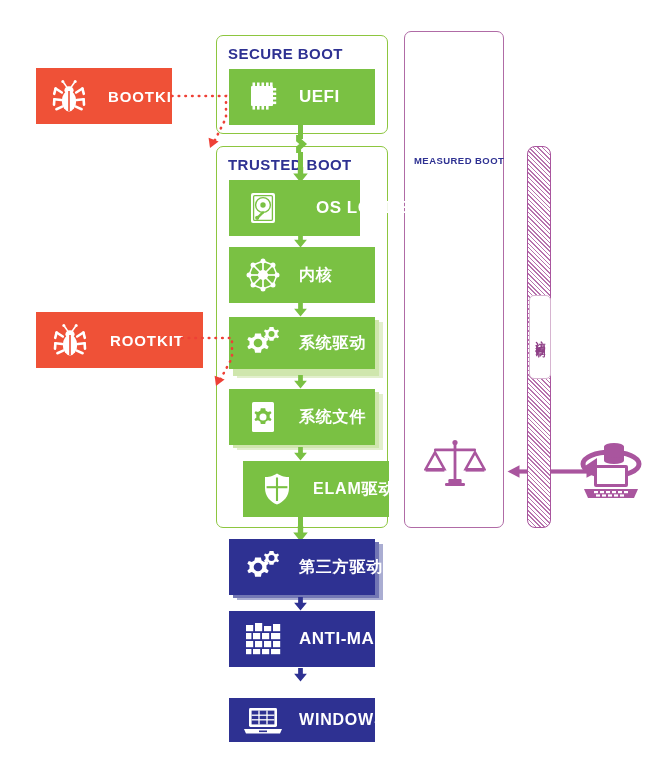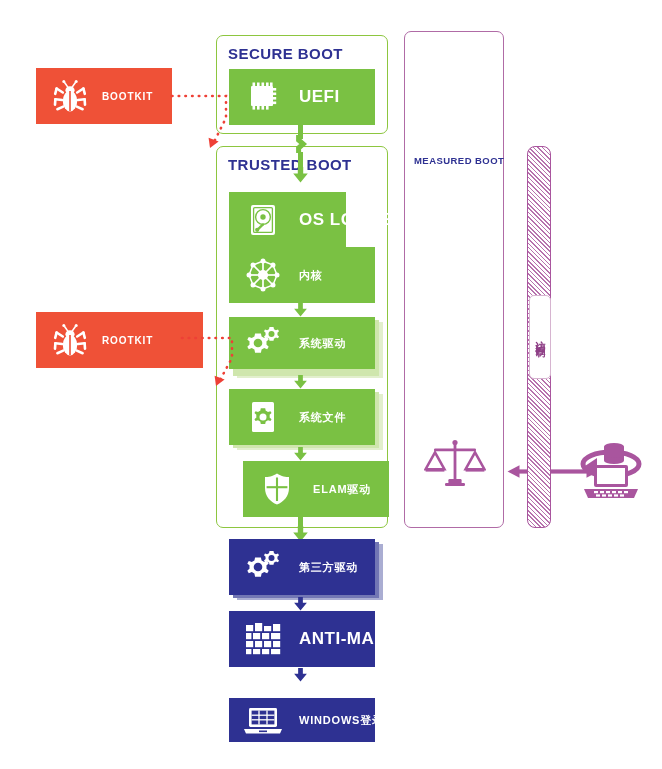--- a/index.html
+++ b/index.html
@@ -63,39 +63,39 @@
   .stage .ico svg{display:block;}
   .stage .lbl{
     margin-left:13px;
     font-size:17px;
     font-weight:bold;
     letter-spacing:.5px;
     white-space:nowrap;
   }
   .stage.green{background:#7ac143;}
   .stage.navy{background:#2e3192;}
-  .stage .lbl.cjk{letter-spacing:.8px;font-size:11px;}
+  .stage .lbl.cjk{letter-spacing:.8px;font-size:16px;}
 
   
   .stackcard{position:absolute;z-index:4;}
   .stackcard.g1{background:#cfe6ad;}
   .stackcard.g2{background:#e2efcd;}
   .stackcard.n1{background:#7276b4;}
   .stackcard.n2{background:#aaadd2;}
 
   
   .malware{
     position:absolute;
     background:#ef5137;
     display:flex;align-items:center;
     color:#fff;
     z-index:6;
   }
   .malware .ico{width:44px;height:44px;margin-left:12px;display:flex;align-items:center;justify-content:center;}
-  .malware .lbl{margin-left:10px;font-size:10px;font-weight:bold;letter-spacing:.9px;}
+  .malware .lbl{margin-left:18px;font-size:15px;font-weight:bold;letter-spacing:.9px;}
 
   
   .garrow{position:absolute;z-index:5;}
   .gline{position:absolute;background:#7ac143;z-index:3;}
 
   
   .dotpath{position:absolute;z-index:7;}
 
   
   .hatchbar{
@@ -195,21 +195,21 @@
           <rect x="29.2" y="11" width="4" height="2.6"></rect>
           <rect x="29.2" y="15.5" width="4" height="2.6"></rect>
           <rect x="29.2" y="20" width="4" height="2.6"></rect>
           <rect x="29.2" y="24.5" width="4" height="2.6"></rect>
         </g>
       </svg>
     </span>
     <span class="lbl">UEFI</span>
   </div>
 
-  <div class="stage green" style="left:229px;top:192px;width:117px;height:56px;">
+  <div class="stage green" style="left:229px;top:180px;width:131px;height:56px;gap:17px;">
     <span class="ico">
       <svg width="40" height="40" viewBox="0 0 40 40">
         <rect x="8" y="5" width="24" height="30" rx="2" fill="#ffffff"></rect>
         <rect x="10.6" y="7.6" width="18.8" height="24.8" rx="1.2" fill="none" stroke="#7ac143" stroke-width="1.3"></rect>
         <circle cx="20" cy="17" r="7.4" fill="none" stroke="#7ac143" stroke-width="1.4"></circle>
         <circle cx="20" cy="17" r="2.7" fill="#7ac143"></circle>
         <path d="M20,24.4 L14.6,29.6" stroke="#7ac143" stroke-width="2.4" stroke-linecap="round"></path>
         <circle cx="14.2" cy="29.8" r="2.1" fill="#7ac143"></circle>
       </svg>
     </span>

